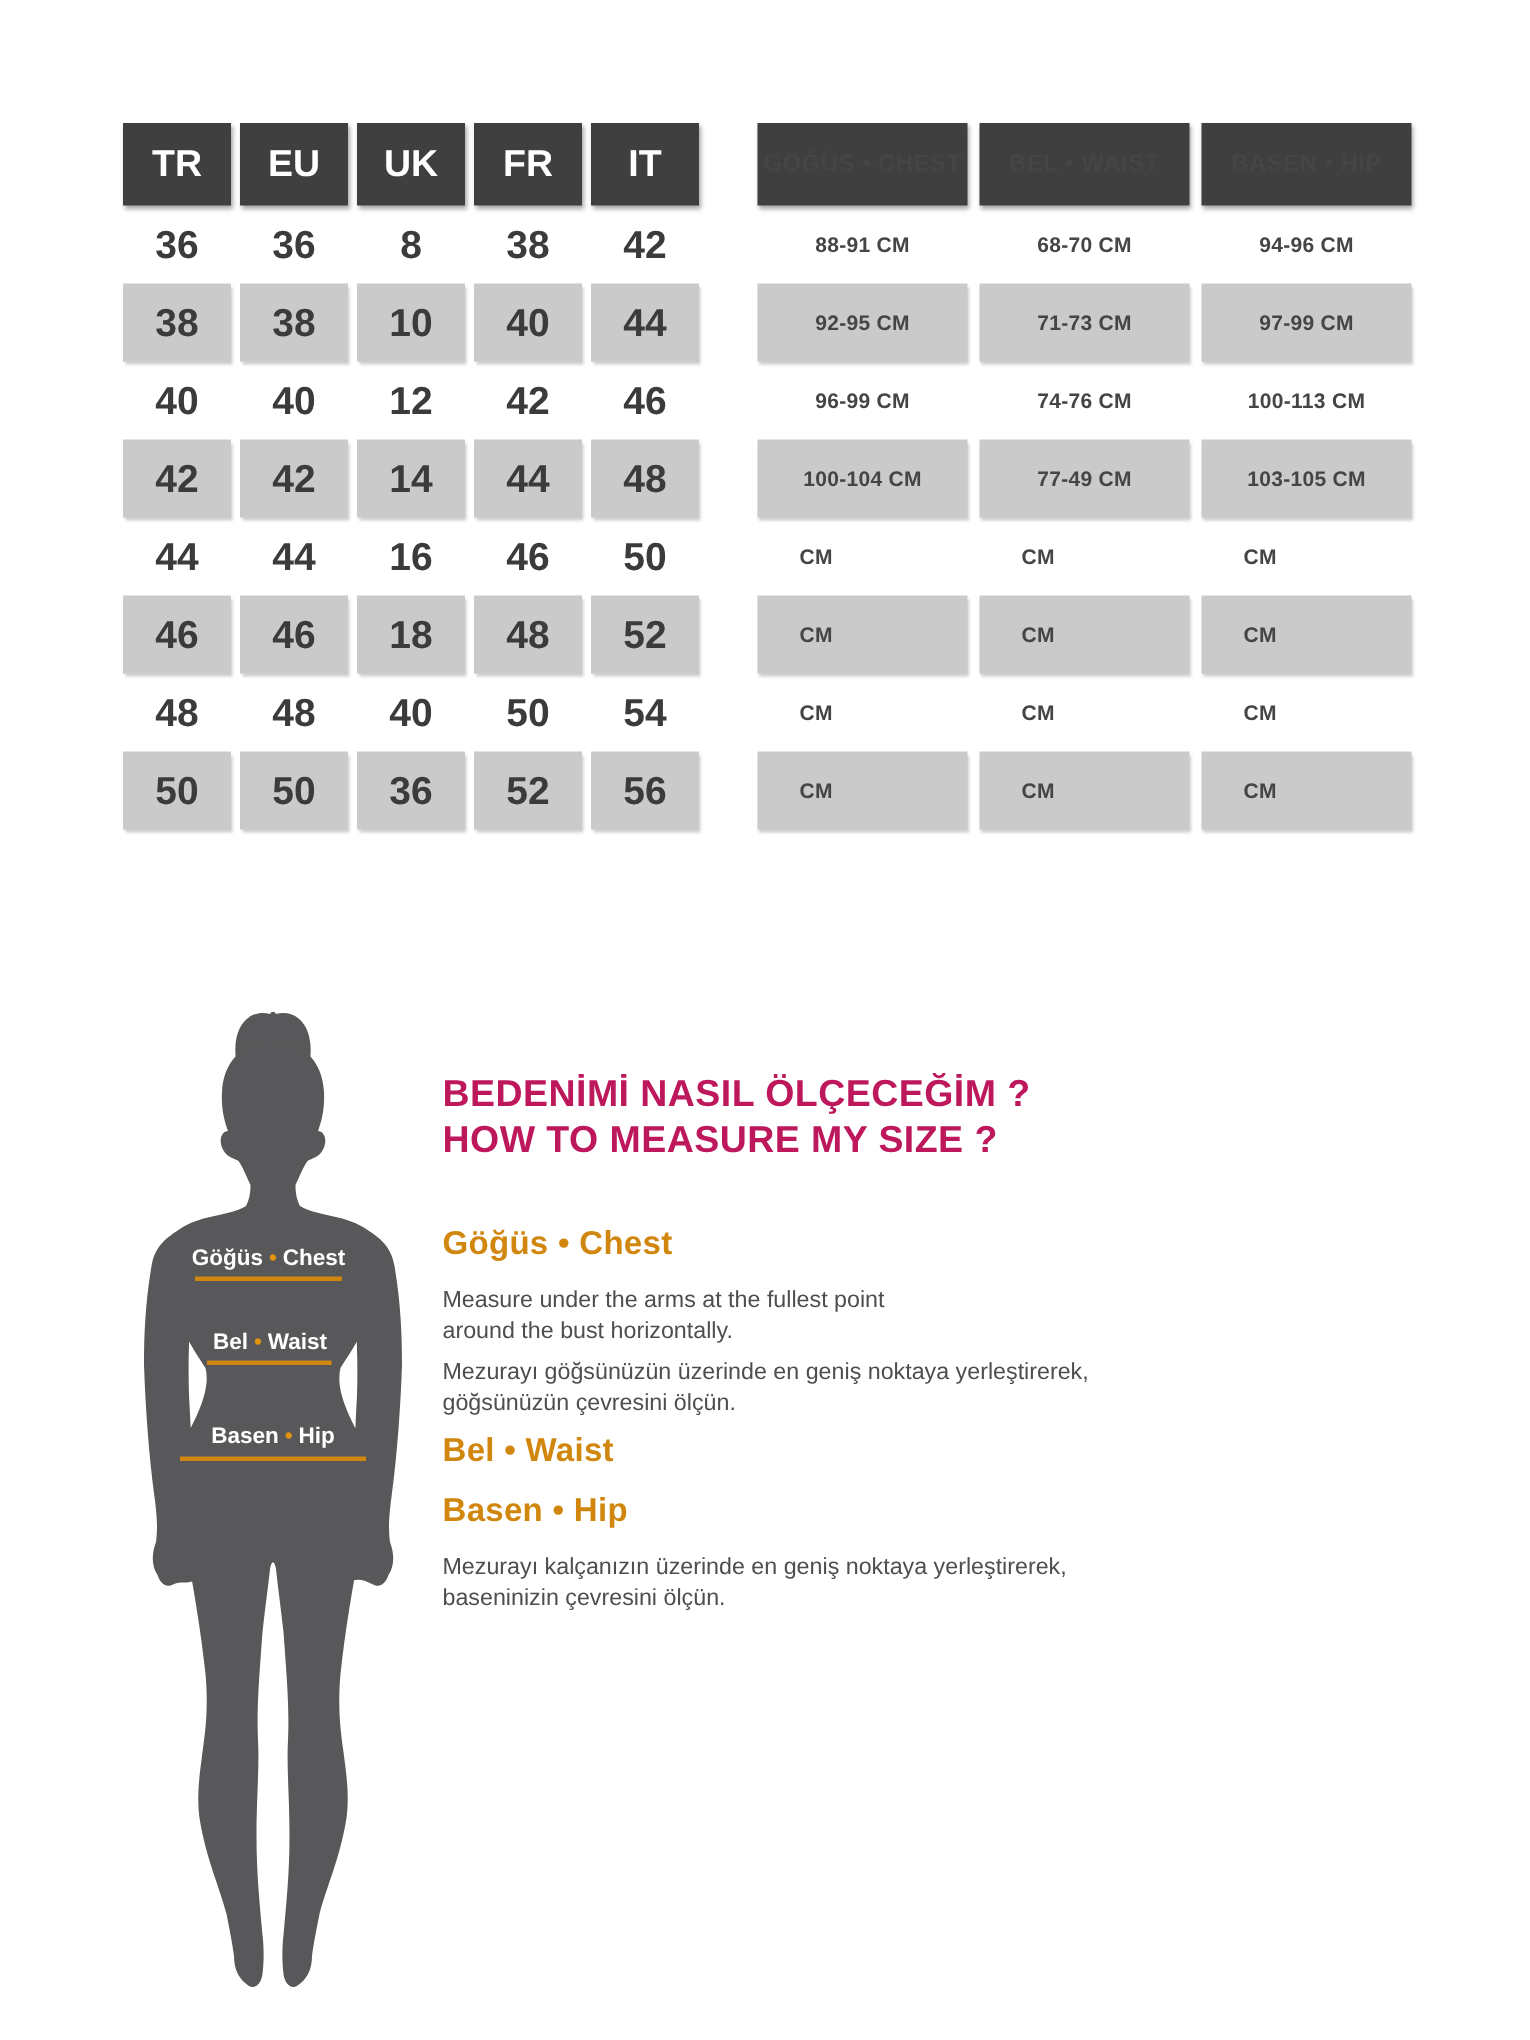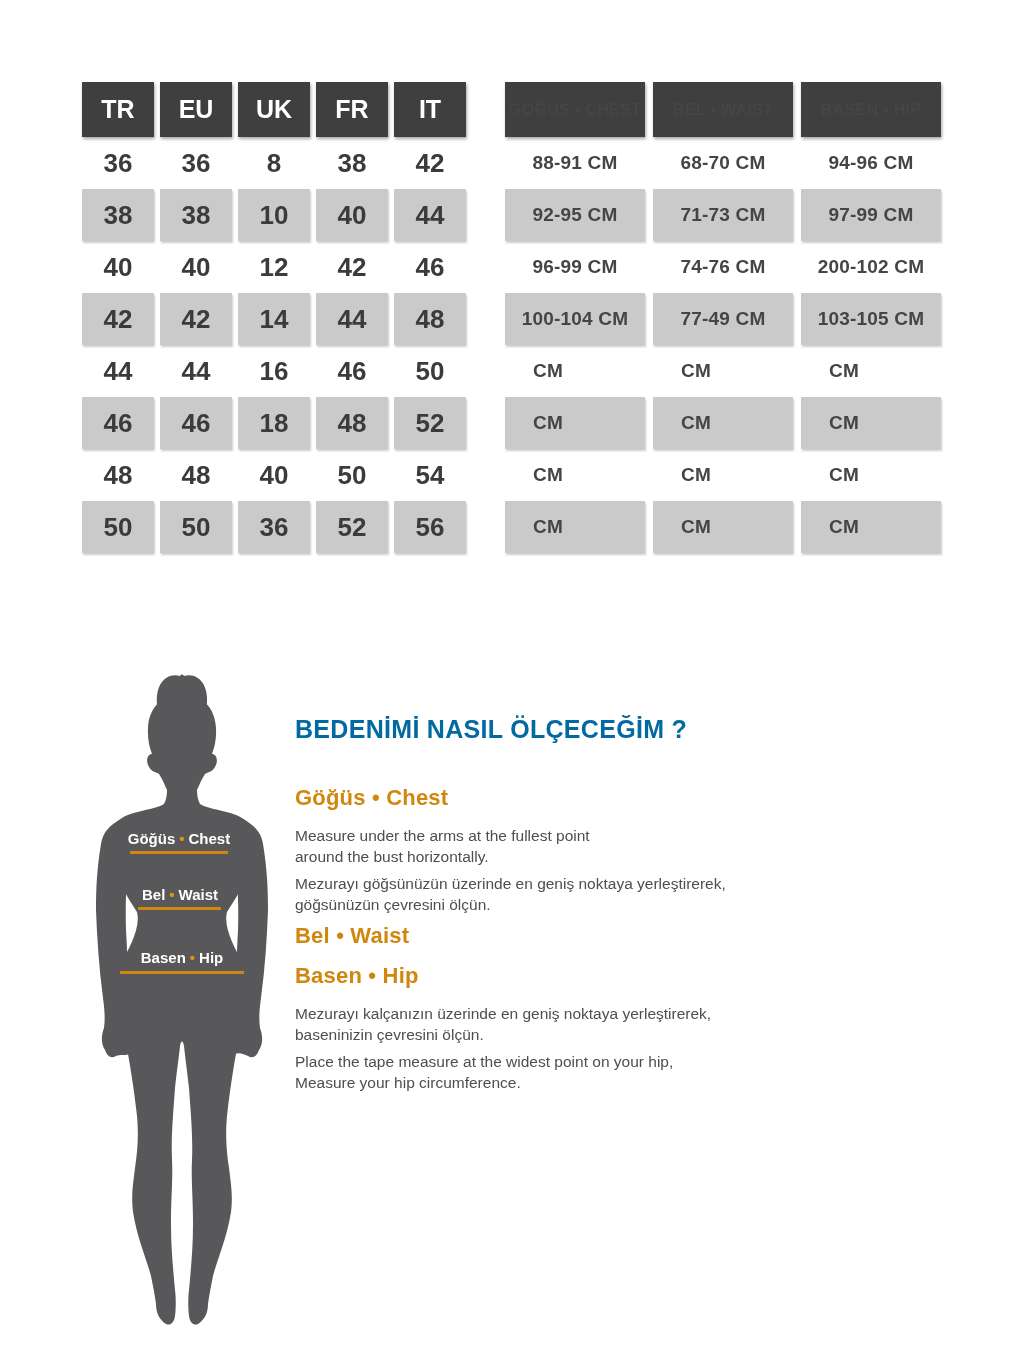--- a/index.html
+++ b/index.html
@@ -10,21 +10,21 @@
   
   .grid{position:absolute;display:grid;row-gap:0;}
   #size-table{left:82px;top:82px;grid-template-columns:repeat(5,72px);column-gap:6px;grid-template-rows:55px repeat(8,52px);}
   #measure-table{left:505px;top:82px;grid-template-columns:repeat(3,140px);column-gap:8px;grid-template-rows:55px repeat(8,52px);}
   .trow{display:contents;}
   .cell{
     display:flex;align-items:center;justify-content:center;
     font-weight:bold;color:#3b3b3b;
   }
   #size-table .cell{font-size:26px;}
-  #measure-table .cell{font-size:19px;color:#454545;letter-spacing:.2px;}
+  #measure-table .cell{font-size:14px;color:#454545;letter-spacing:.2px;}
   .trow.head .cell{
     background:#3f3f3f;color:#ffffff;
     box-shadow:1px 2px 3px rgba(0,0,0,.35);
   }
   #size-table .trow.head .cell{font-size:25px;}
   #measure-table .trow.head .cell{font-size:16px;letter-spacing:.3px;}
   .trow.alt .cell{
     background:#cacaca;
     box-shadow:1px 2px 2px rgba(0,0,0,.2);
   }
@@ -39,21 +39,21 @@
     position:absolute;width:120px;text-align:center;white-space:nowrap;
     color:#ffffff;font-weight:bold;font-size:15px;
   }
   #label-chest{left:119px;top:830px;}
   #label-waist{left:120px;top:886px;}
   #label-hip{left:122px;top:949px;}
   .figure-label .dot{color:#e0930f;padding:0 4px;font-size:15px;}
   
   #guide{position:absolute;left:295px;top:714px;width:680px;}
   .guide-title{
-    color:#0369a1;font-weight:bold;font-size:25px;line-height:31px;letter-spacing:.3px;
+    color:#be185d;font-weight:bold;font-size:25px;line-height:31px;letter-spacing:.3px;
     margin:0 0 40px 0;
   }
   .section h3{
     color:#d1870e;font-weight:bold;font-size:22px;line-height:26px;
     margin:8px 0 14px 0;letter-spacing:.2px;
   }
   .section p{
     color:#4e4e50;font-size:15.5px;line-height:21px;margin:0 0 6px 0;
     white-space:pre-line;
   }
@@ -141,21 +141,21 @@
       <div class="cell">94-96 CM</div>
     </div>
     <div class="trow alt">
       <div class="cell">92-95 CM</div>
       <div class="cell">71-73 CM</div>
       <div class="cell">97-99 CM</div>
     </div>
     <div class="trow">
       <div class="cell">96-99 CM</div>
       <div class="cell">74-76 CM</div>
-      <div class="cell">200-102 CM</div>
+      <div class="cell">100-113 CM</div>
     </div>
     <div class="trow alt">
       <div class="cell">100-104 CM</div>
       <div class="cell">77-49 CM</div>
       <div class="cell">103-105 CM</div>
     </div>
     <div class="trow">
       <div class="cell left">CM</div>
       <div class="cell left">CM</div>
       <div class="cell left">CM</div>
@@ -266,36 +266,35 @@
   <div class="measure-line" id="line-waist"></div>
 
   <div class="figure-label" id="label-hip">
     <span>Basen</span><span class="dot">•</span><span>Hip</span>
   </div>
   <div class="measure-line" id="line-hip"></div>
 
   <div id="guide">
     <div class="guide-title">
       <div>BEDENİMİ NASIL ÖLÇECEĞİM ?</div>
+      <div>HOW TO MEASURE MY SIZE ?</div>
     </div>
 
     <div class="section">
       <h3>Göğüs • Chest</h3>
       <p>Measure under the arms at the fullest point
 around the bust horizontally.</p>
       <p>Mezurayı göğsünüzün üzerinde en geniş noktaya yerleştirerek,
 göğsünüzün çevresini ölçün.</p>
     </div>
 
     <div class="section">
       <h3>Bel • Waist</h3>
     </div>
 
     <div class="section">
       <h3>Basen • Hip</h3>
       <p>Mezurayı kalçanızın üzerinde en geniş noktaya yerleştirerek,
 baseninizin çevresini ölçün.</p>
-      <p>Place the tape measure at the widest point on your hip,
-Measure your hip circumference.</p>
     </div>
   </div>
 
 </div>
 
 </body></html>

